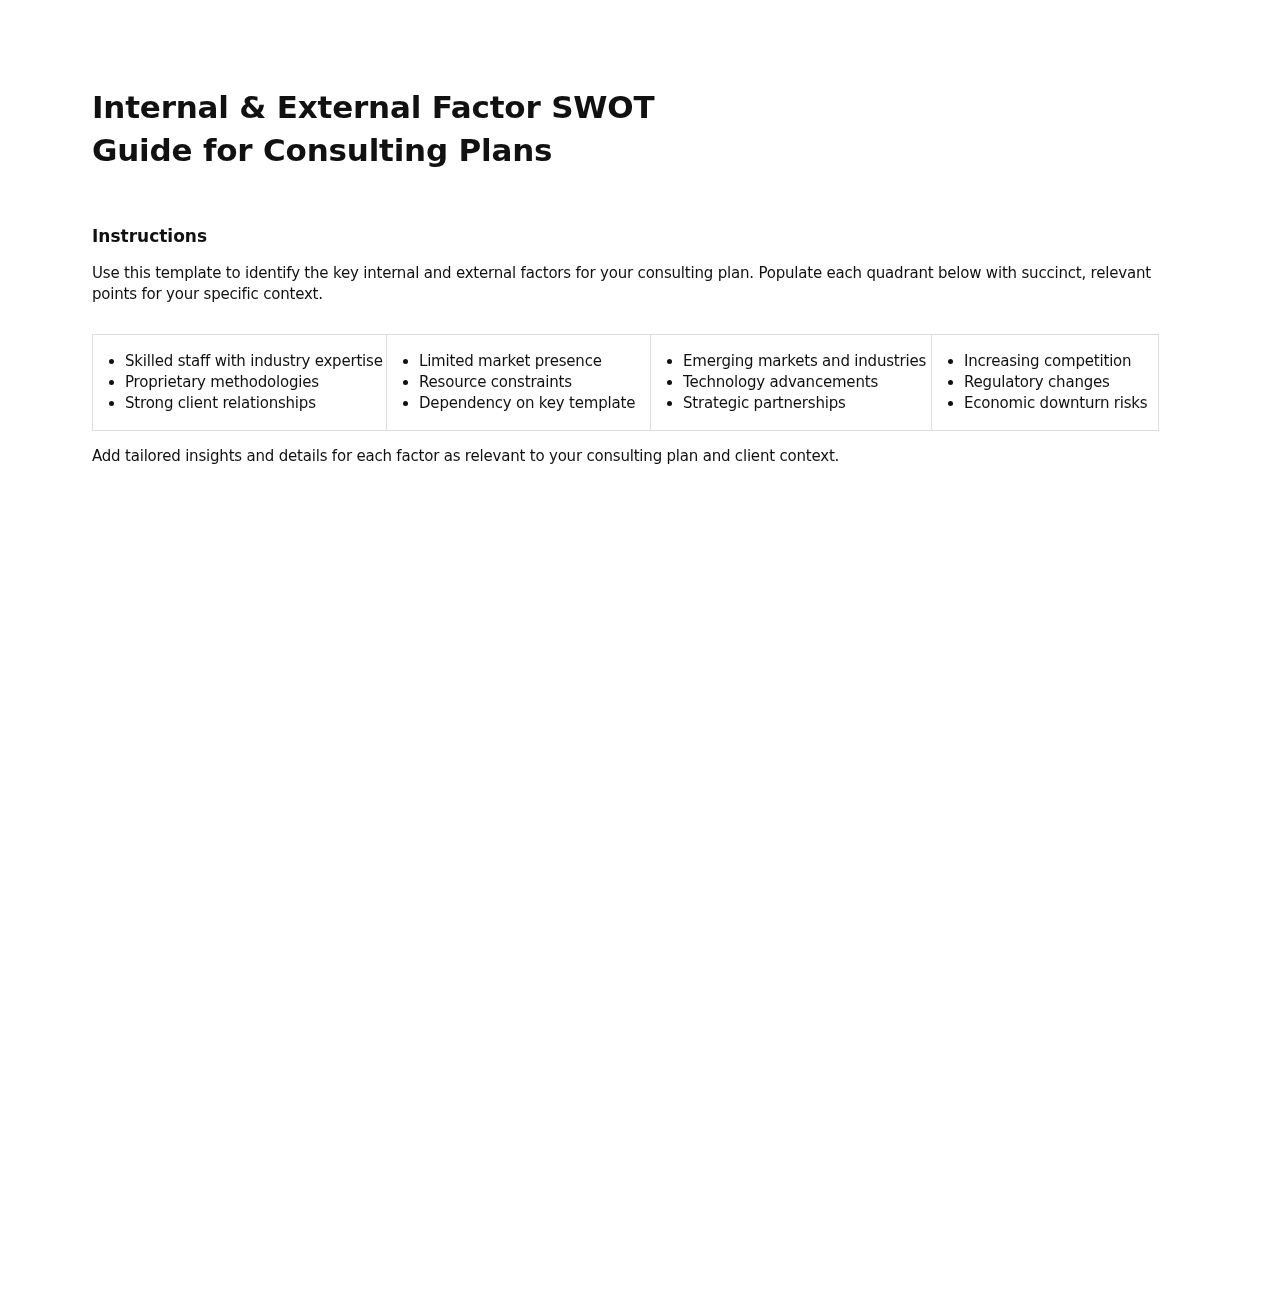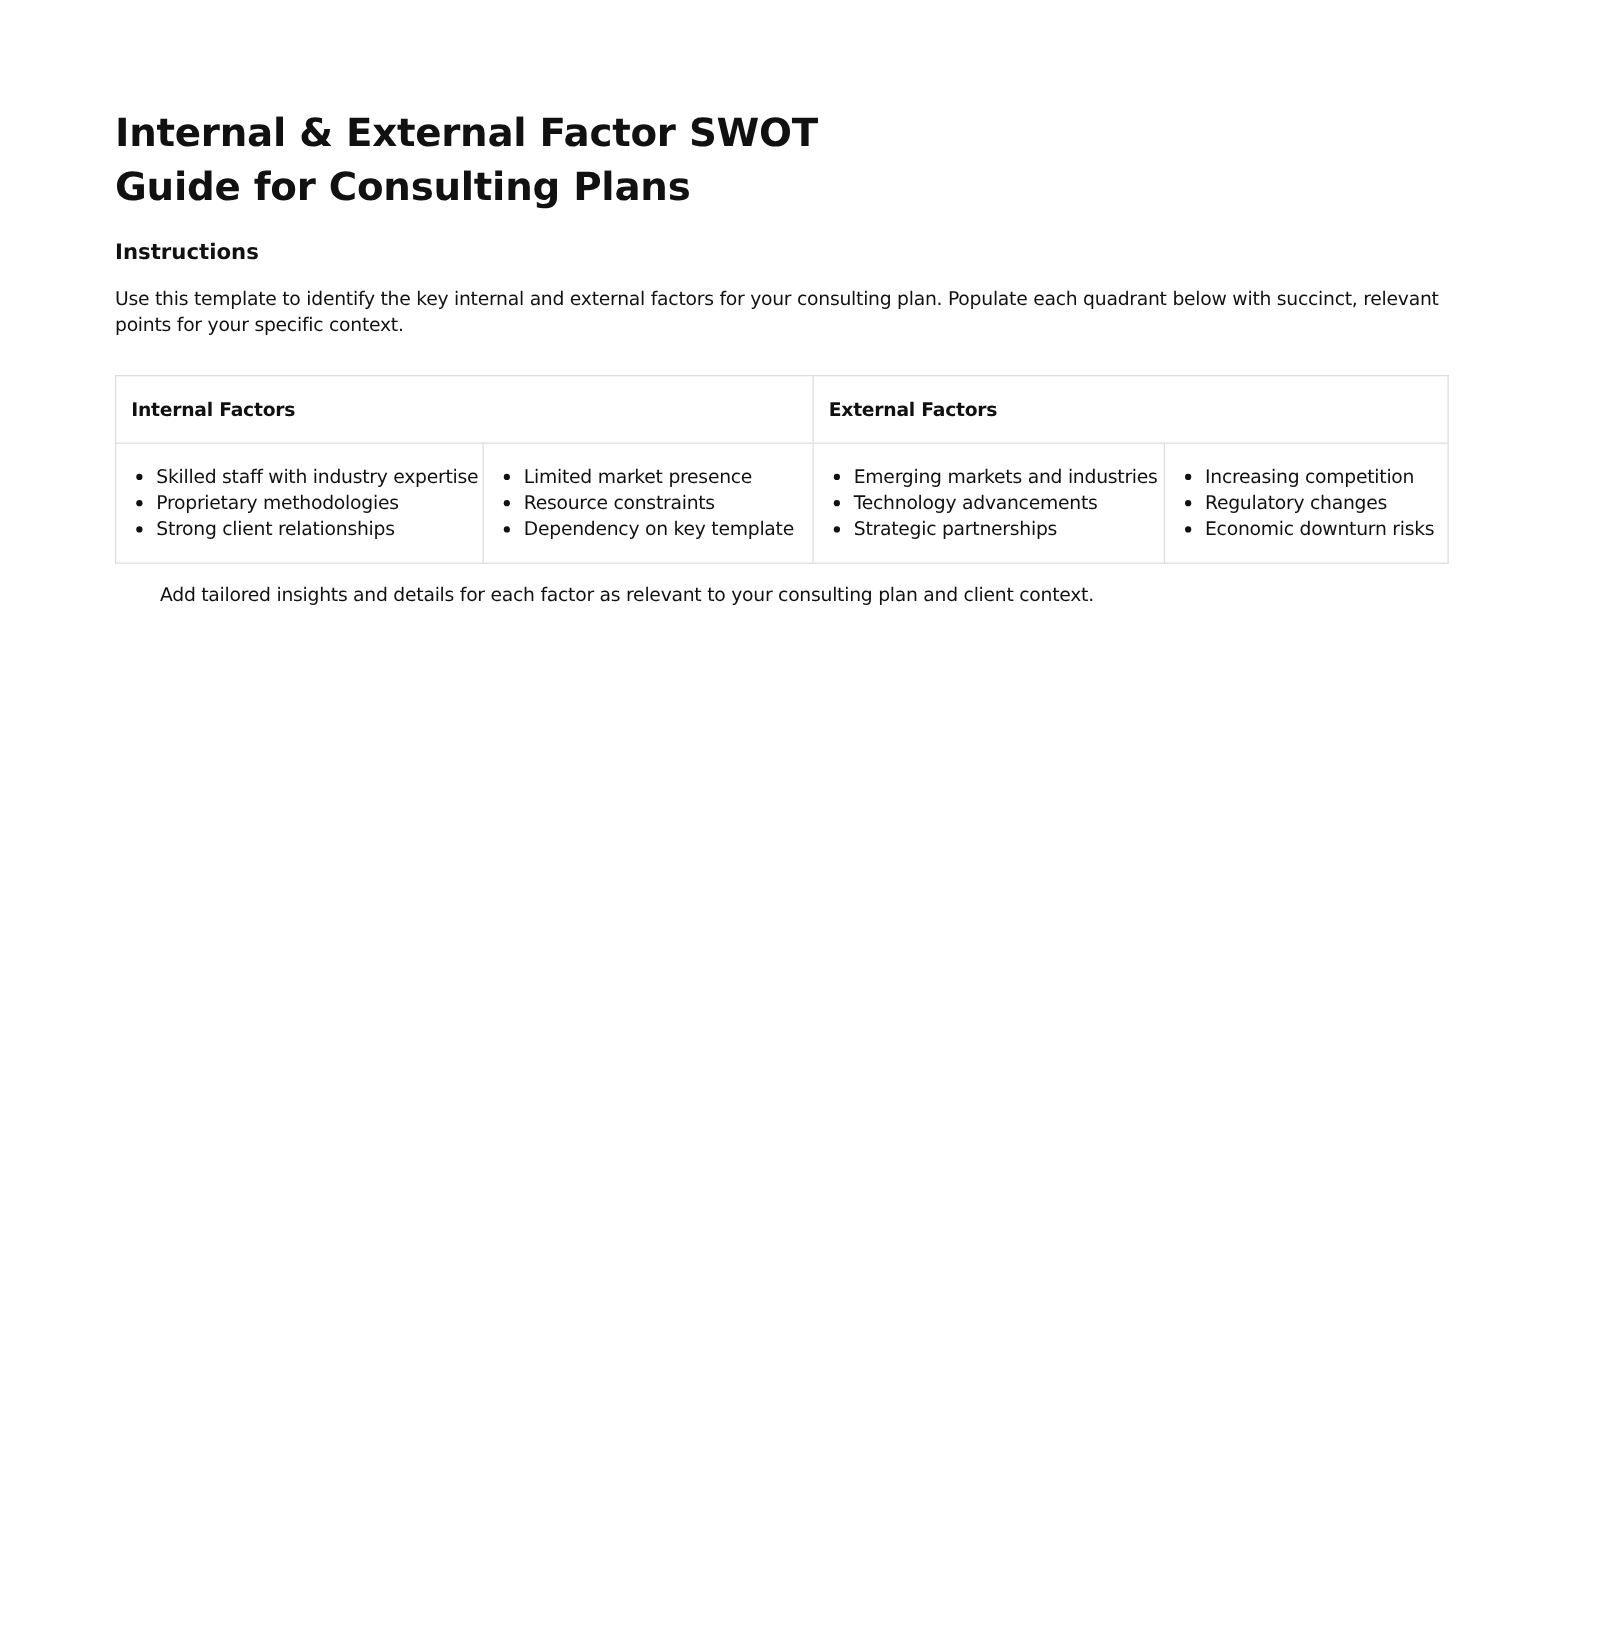--- a/index.html
+++ b/index.html
@@ -24,64 +24,60 @@
     font-size: 17px;
     font-weight: bold;
     line-height: 24px;
   }
   p {
     margin: 0;
     font-size: 15px;
     line-height: 21px;
     letter-spacing: -0.2px;
   }
-  .instructions-heading { margin-top: 18px; }
+  .instructions-heading { margin-top: 52px; }
   .instructions-text { margin-top: 15px; }
   table.swot {
     margin-top: 29px;
     width: 1066px;
     border-collapse: collapse;
     table-layout: fixed;
     font-size: 15px;
   }
   table.swot td, table.swot th {
     border: 1px solid #dddddd;
     text-align: left;
     vertical-align: middle;
     padding: 0 12px;
     letter-spacing: -0.2px;
   }
   table.swot th { font-weight: bold; height: 53px; }
   table.swot td { height: 95px; vertical-align: middle; }
   ul { margin: 0; padding-left: 20px; list-style: disc; }
   li { line-height: 21px; white-space: nowrap; }
   .notes-heading { margin-top: 34px; }
-  .notes-text { margin-top: 15px; margin-left: 36px; }
+  .notes-text { margin-top: 15px; }
 </style>
 </head>
 <body>
 
 <div class="page">
   <h1>Internal &amp; External Factor SWOT Guide for Consulting Plans</h1>
 
   <h2 class="instructions-heading">Instructions</h2>
   <p class="instructions-text">Use this template to identify the key internal and external factors for your consulting plan. Populate each quadrant below with succinct, relevant points for your specific context.</p>
 
   <table class="swot">
     <colgroup>
       <col style="width:294px">
       <col style="width:264px">
       <col style="width:281px">
       <col style="width:227px">
     </colgroup>
     <tbody>
-        <tr>
-      <th colspan="2">Internal Factors</th>
-      <th colspan="2">External Factors</th>
-    </tr>
     <tr>
       <td>
         <ul>
           <li>Skilled staff with industry expertise</li>
           <li>Proprietary methodologies</li>
           <li>Strong client relationships</li>
         </ul>
       </td>
       <td>
         <ul>

